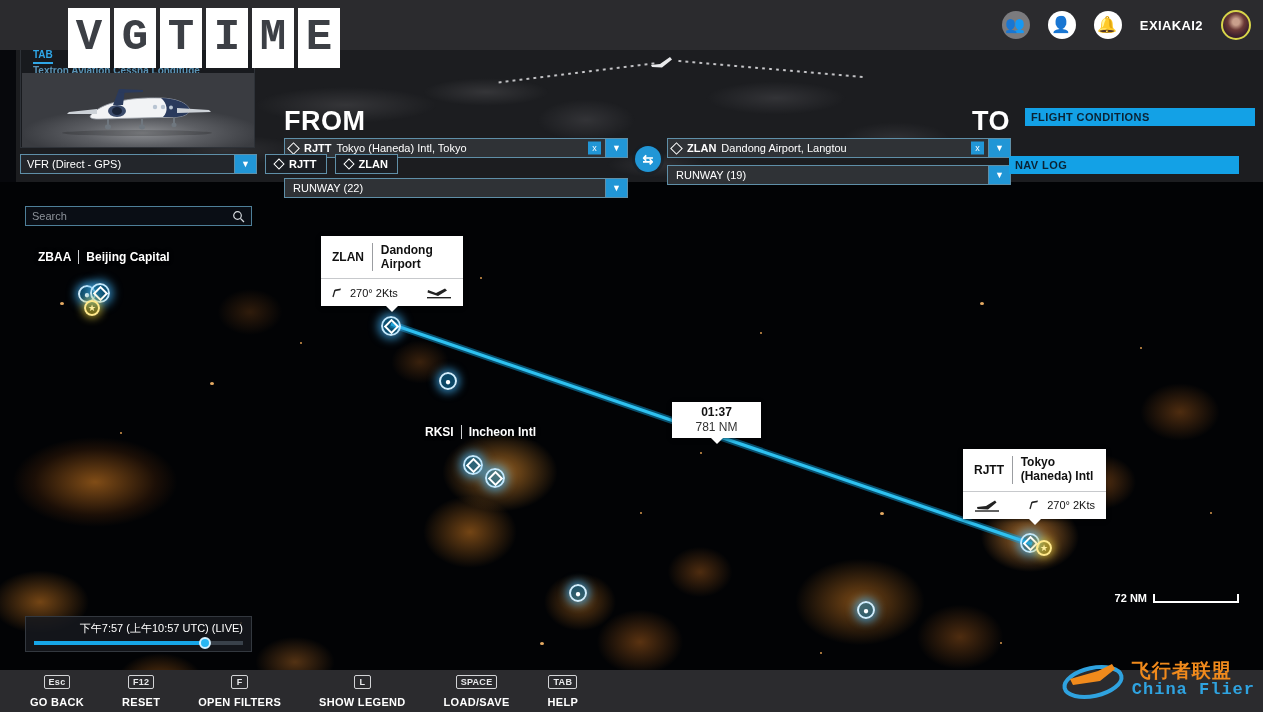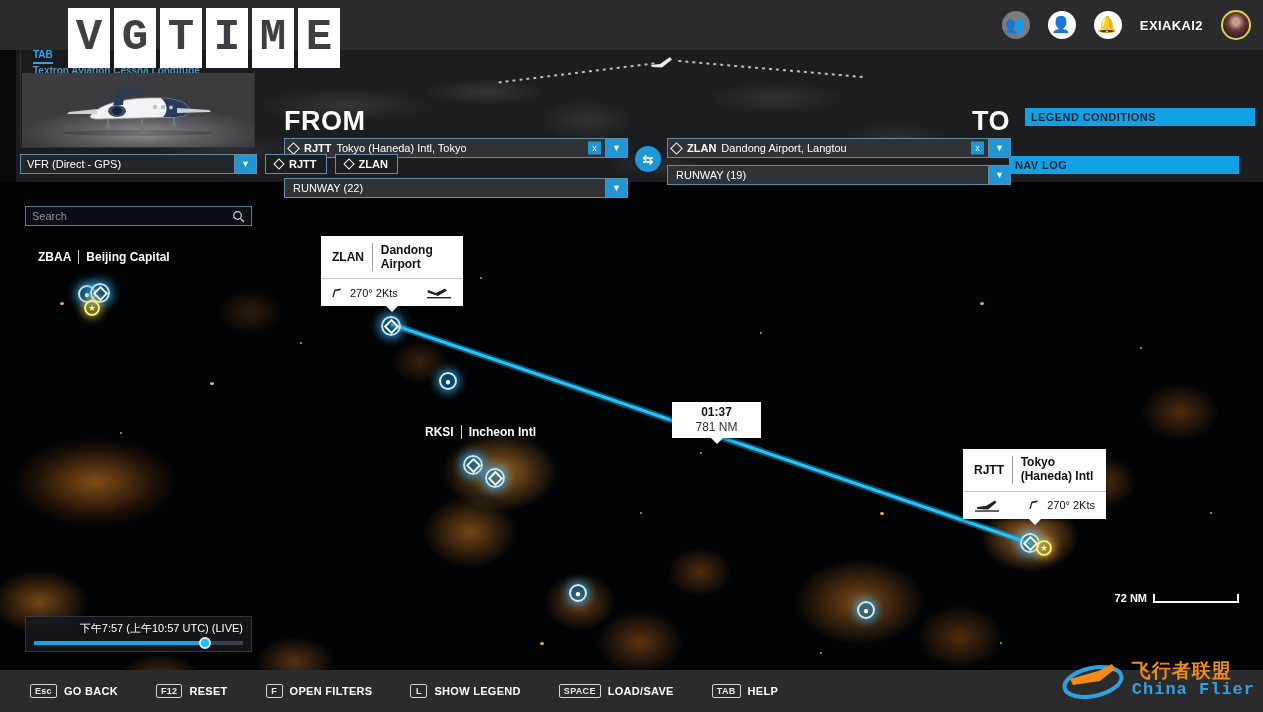--- a/index.html
+++ b/index.html
@@ -300,21 +300,21 @@
     width: 12px; height: 12px; border-radius: 50%;
     background: #29b6f2; border: 2px solid #d5f1ff;
   }
 
   
   #bottombar {
     position: absolute; left: 0; top: 670px; width: 1263px; height: 42px;
     background: #2b2b2e; z-index: 40;
     display: flex; align-items: center; padding-left: 30px; gap: 38px;
   }
-  .hint { display: flex; align-items: center; gap: 7px; color: #fff; font-size: 11px; font-weight: bold; letter-spacing: .3px; }
+  .hint { display: flex; align-items: center; gap: 7px; color: #fff; font-size: 11px; font-weight: bold; letter-spacing: .3px; flex-direction: column; }
   .key {
     border: 1px solid #d3d4d6; border-radius: 2px;
     padding: 1px 4px; font-size: 9px; font-weight: bold; color: #e8e9eb;
     min-width: 17px; text-align: center;
   }
 
   
   #wm-vgtime {
     position: absolute; left: 68px; top: 8px; z-index: 60;
     display: flex; gap: 4px; pointer-events: none;
@@ -514,21 +514,21 @@
       </div>
       <div class="dropbtn">▼</div>
     </div>
     <div class="sel-row" style="left:651px;top:115px;width:344px">
       <div class="sel-field plain" style="width:322px">
         <span>RUNWAY (19)</span>
       </div>
       <div class="dropbtn">▼</div>
     </div>
 
-    <div class="panel-head" id="flightcond-head">LEGEND CONDITIONS</div>
+    <div class="panel-head" id="flightcond-head">FLIGHT CONDITIONS</div>
   </div>
 
   <div id="flightcond-body">
     <svg width="48" height="48" viewBox="0 0 48 48">
       <circle cx="24" cy="24" r="8" stroke="#fff" stroke-width="2" fill="none"></circle>
       <g stroke="#fff" stroke-width="2" stroke-linecap="round">
         <line x1="24" y1="6" x2="24" y2="12"></line>
         <line x1="24" y1="36" x2="24" y2="42"></line>
         <line x1="6" y1="24" x2="12" y2="24"></line>
         <line x1="36" y1="24" x2="42" y2="24"></line>

